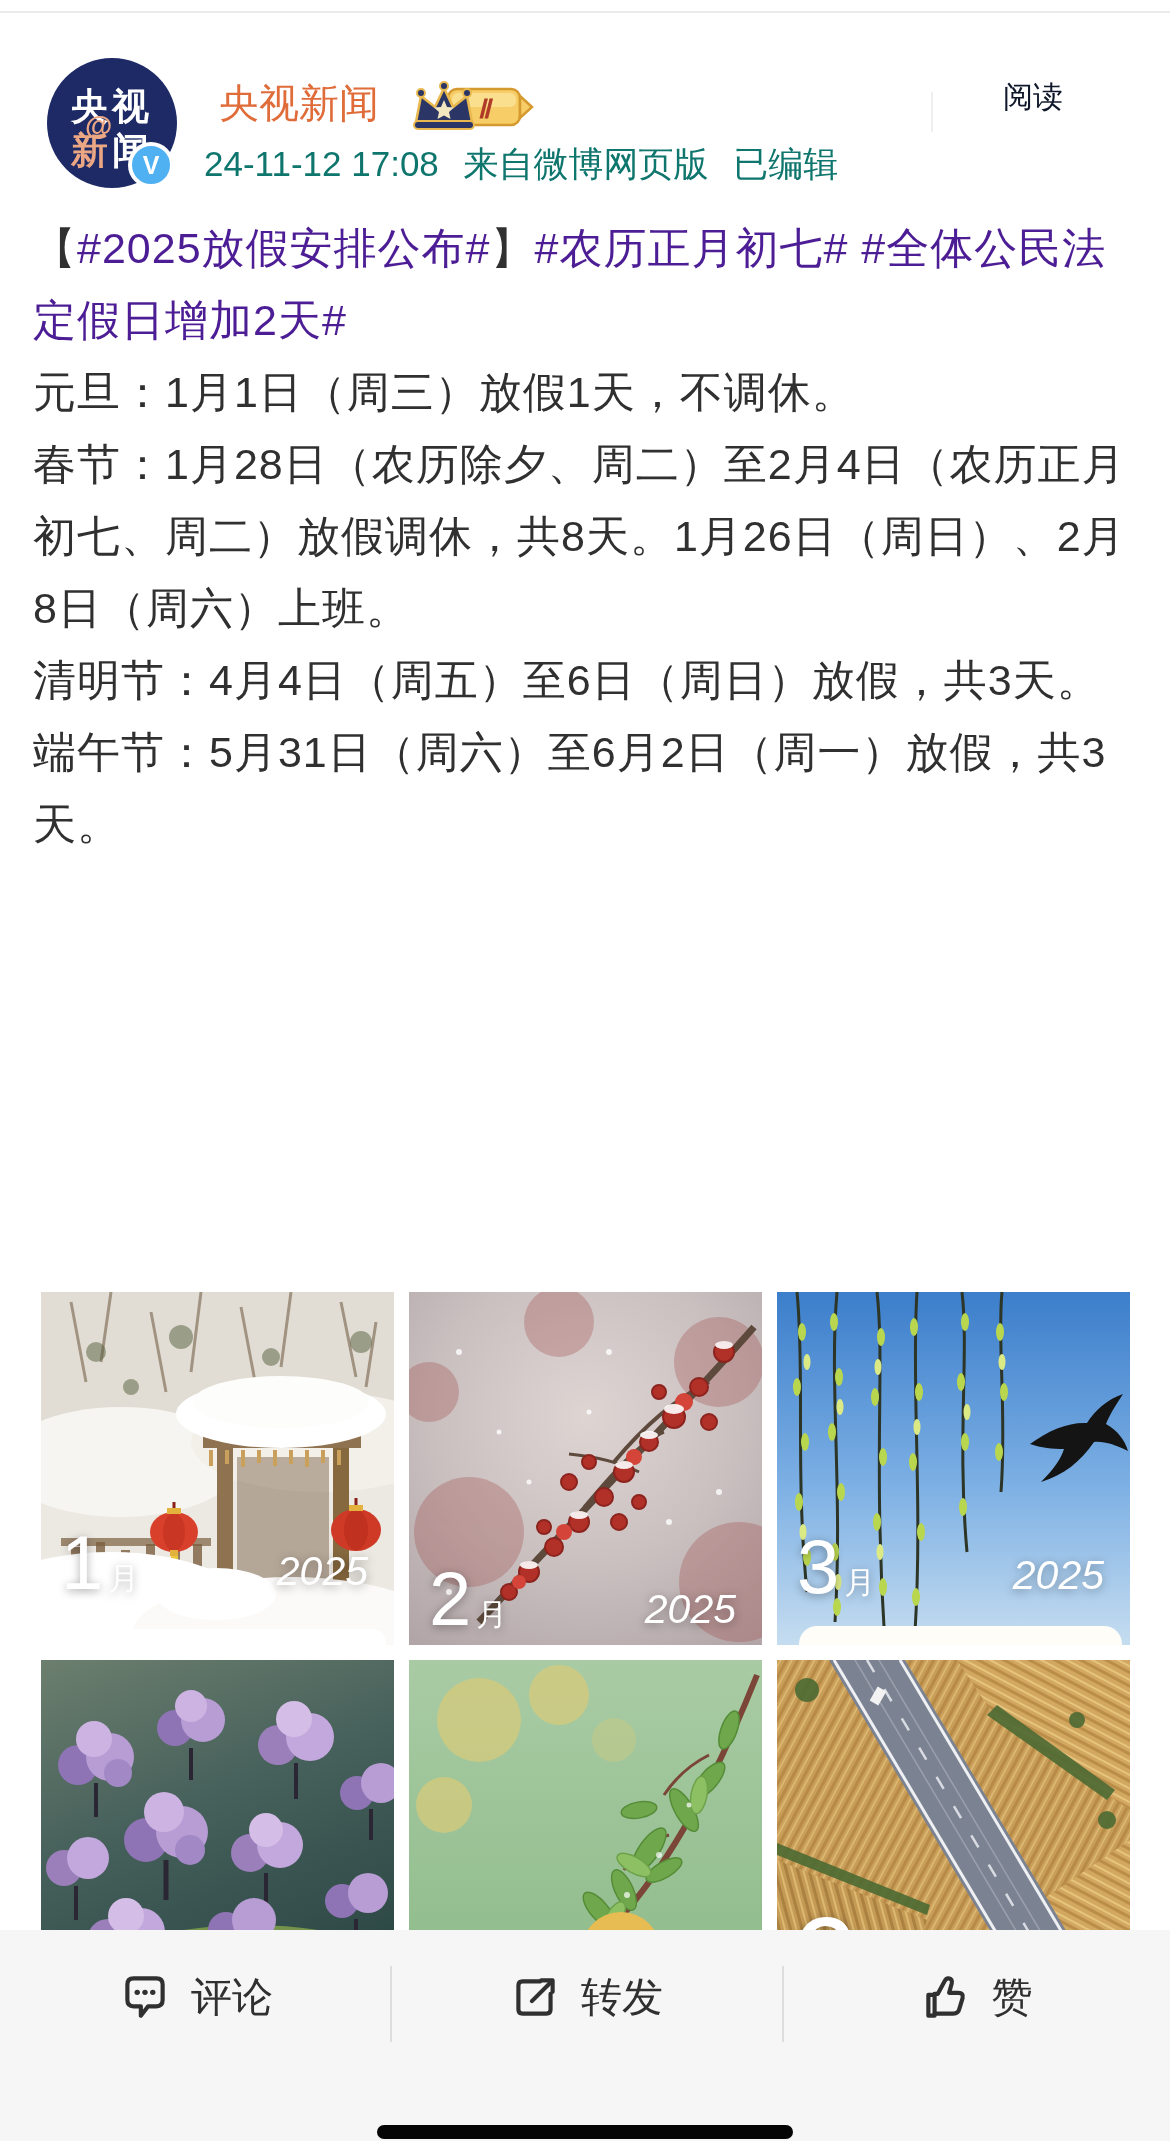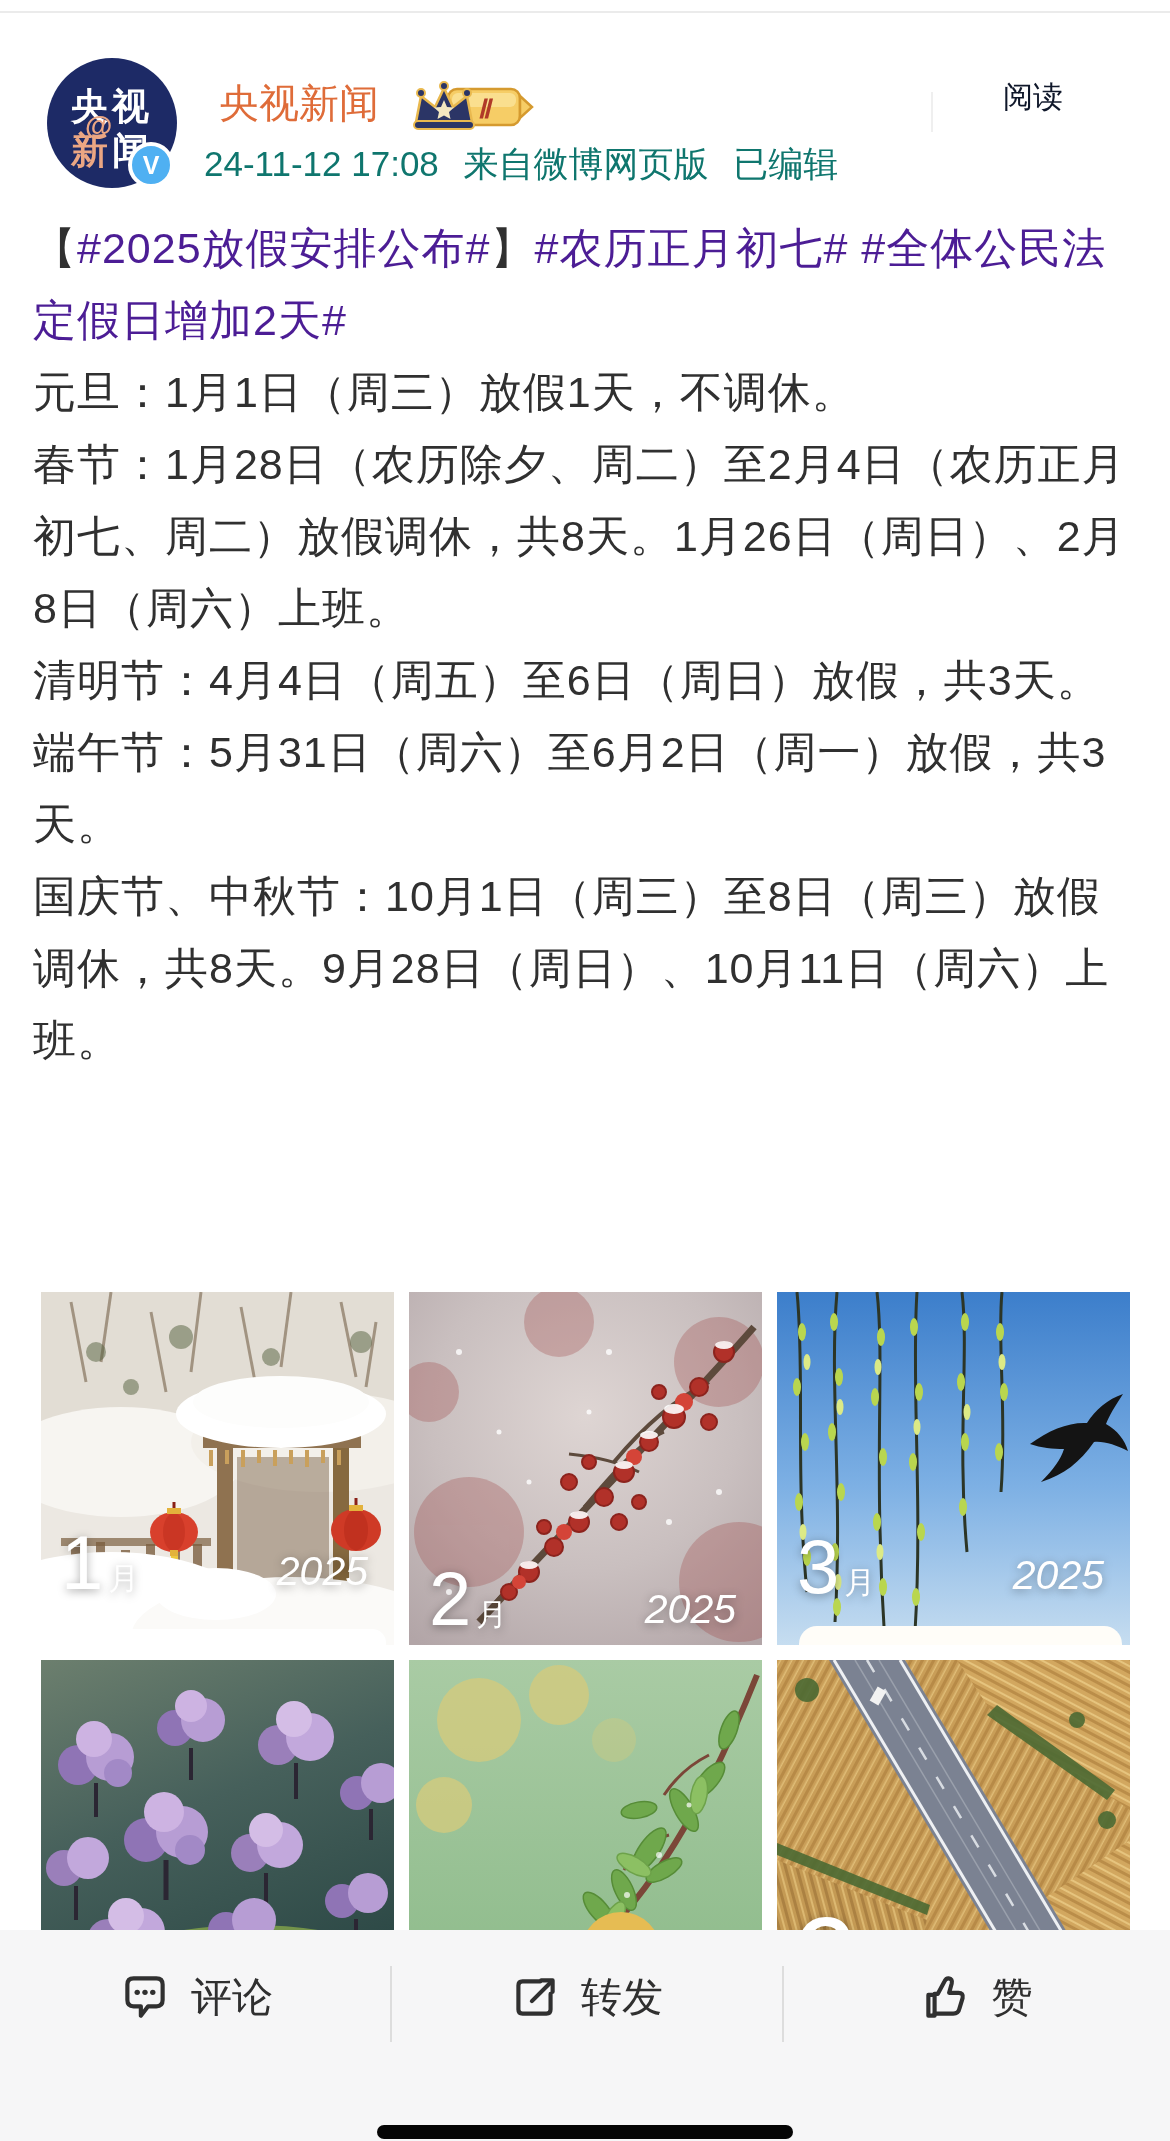--- a/index.html
+++ b/index.html
@@ -118,21 +118,20 @@
   <div class="reads">
     <div class="lbl">阅读</div>
   </div>
 
   <div class="post-text" id="post-text">
       <div><span>【</span><span class="hashtag">#2025放假安排公布#</span><span>】</span><span class="hashtag">#农历正月初七#</span><span> </span><span class="hashtag">#全体公民法定假日增加2天#</span></div>
       <div><span>元旦：1月1日（周三）放假1天，不调休。</span></div>
       <div><span>春节：1月28日（农历除夕、周二）至2月4日（农历正月初七、周二）放假调休，共8天。1月26日（周日）、2月8日（周六）上班。</span></div>
       <div><span>清明节：4月4日（周五）至6日（周日）放假，共3天。</span></div>
       <div><span>端午节：5月31日（周六）至6月2日（周一）放假，共3天。</span></div>
-      <div><span>国庆节、中秋节：10月1日（周三）至8日（周三）放假调休，共8天。9月28日（周日）、10月11日（周六）上班。</span></div>
     </div>
 
   <div class="tile" id="tile1">
     <svg width="353" height="353" viewBox="0 0 353 353">
       <rect width="353" height="353" fill="#ece8e2"></rect>
       <rect width="353" height="170" fill="#e2ddd4"></rect>
       <g stroke="#6d573e" stroke-width="3" opacity="0.55">
         <path d="M30,10 L45,90"></path>
           <path d="M70,0 L60,70"></path>
           <path d="M110,20 L125,100"></path>

